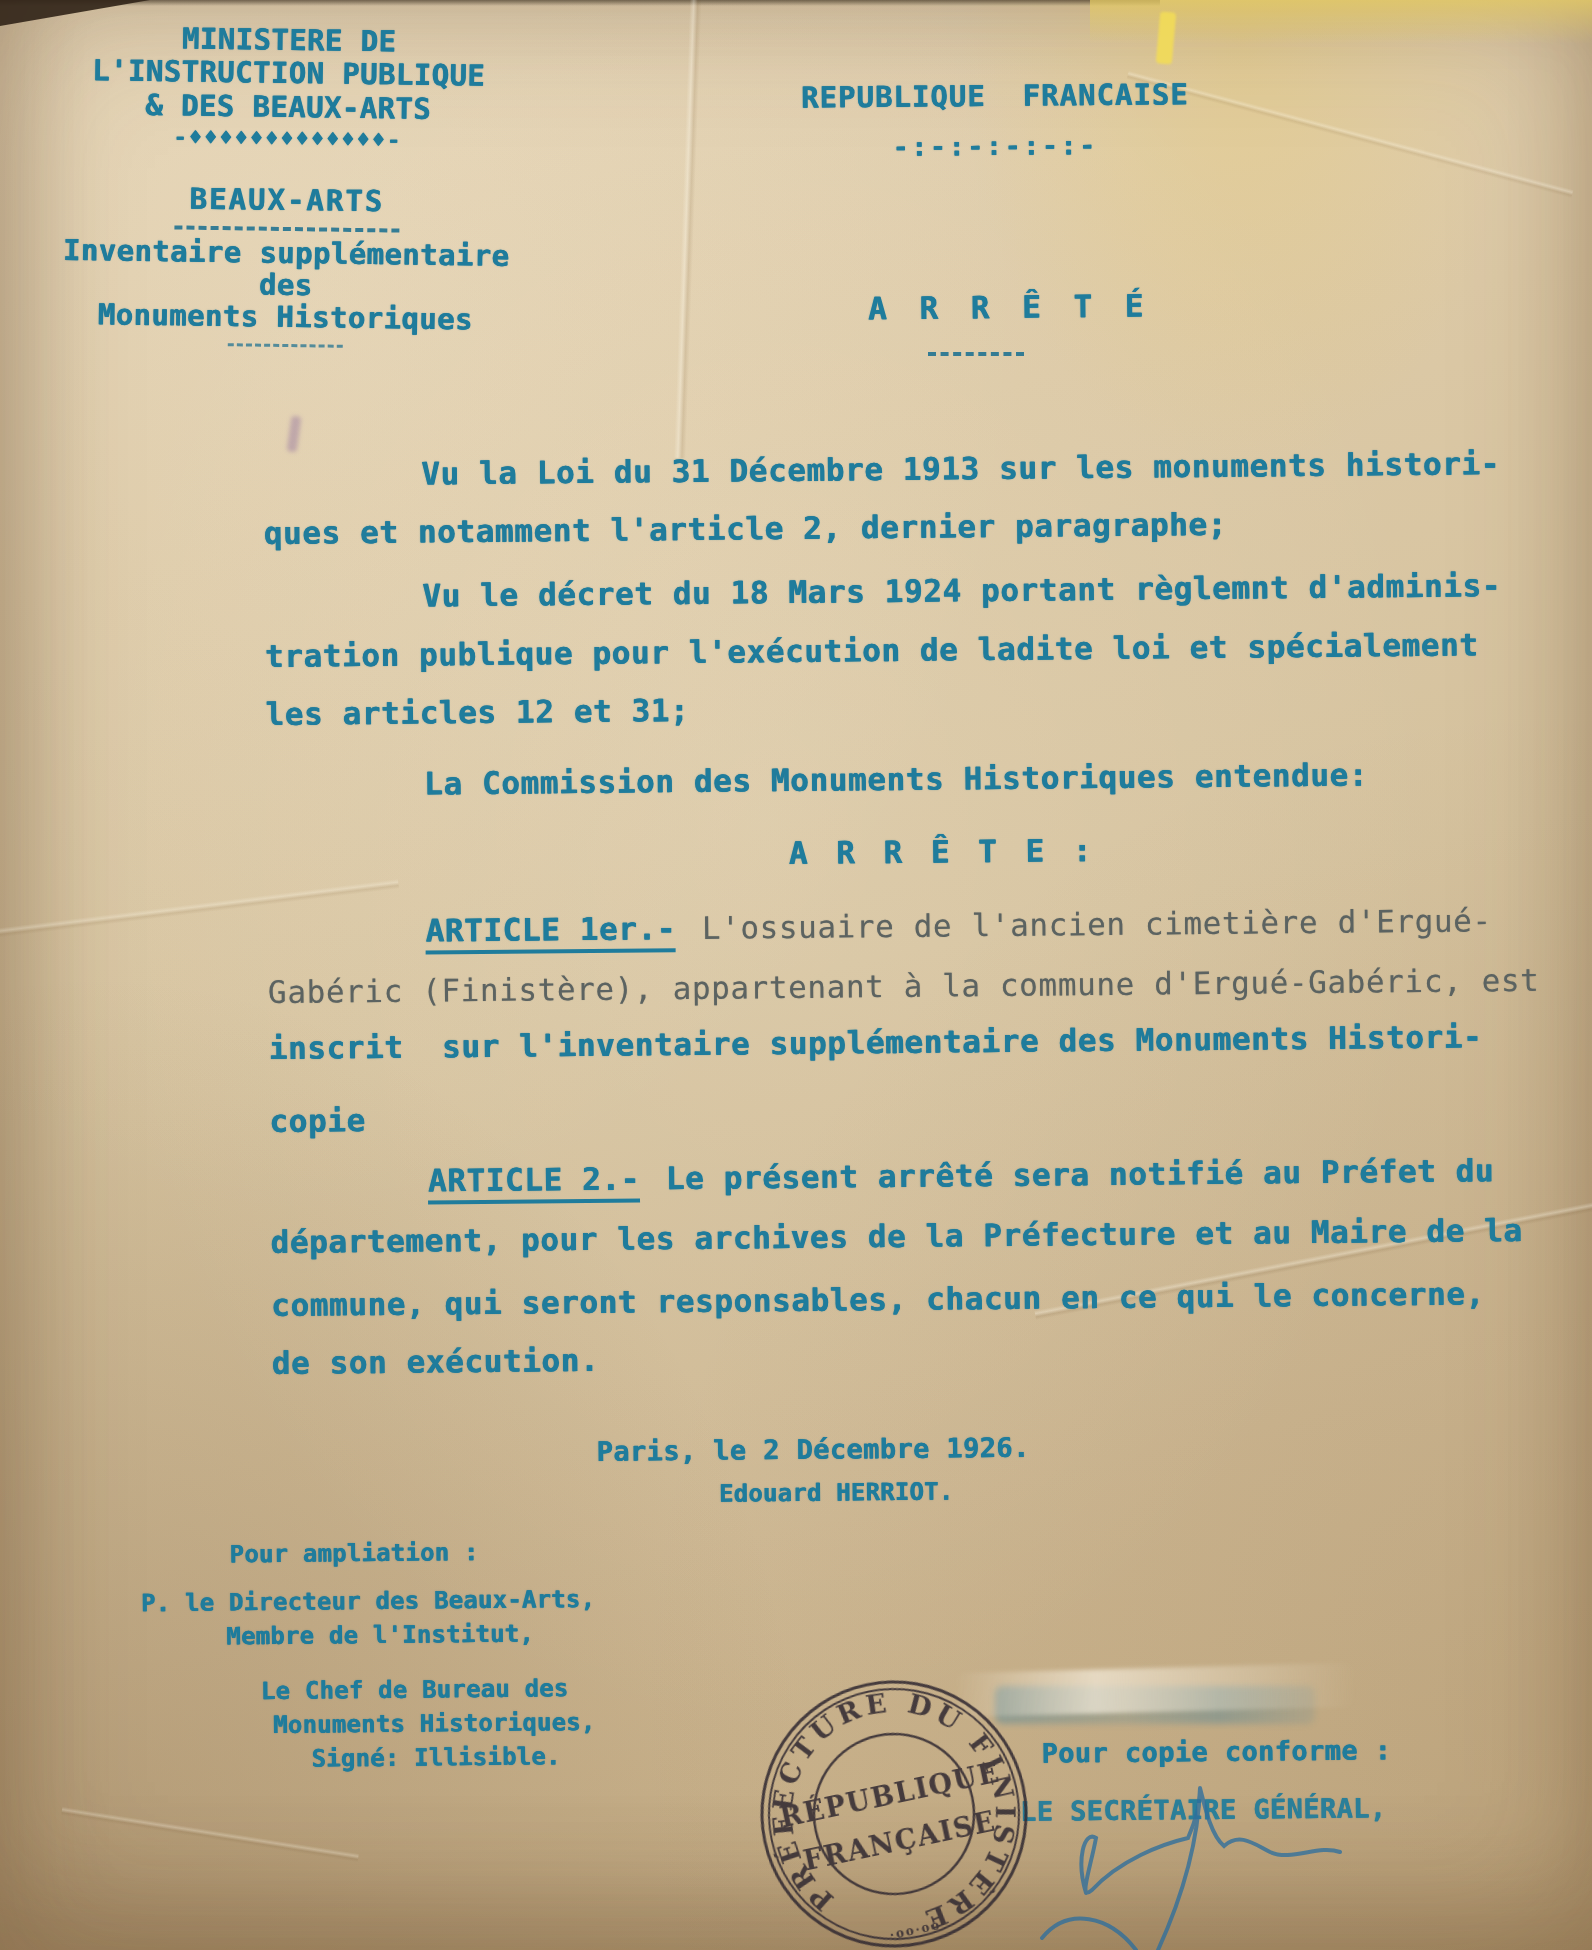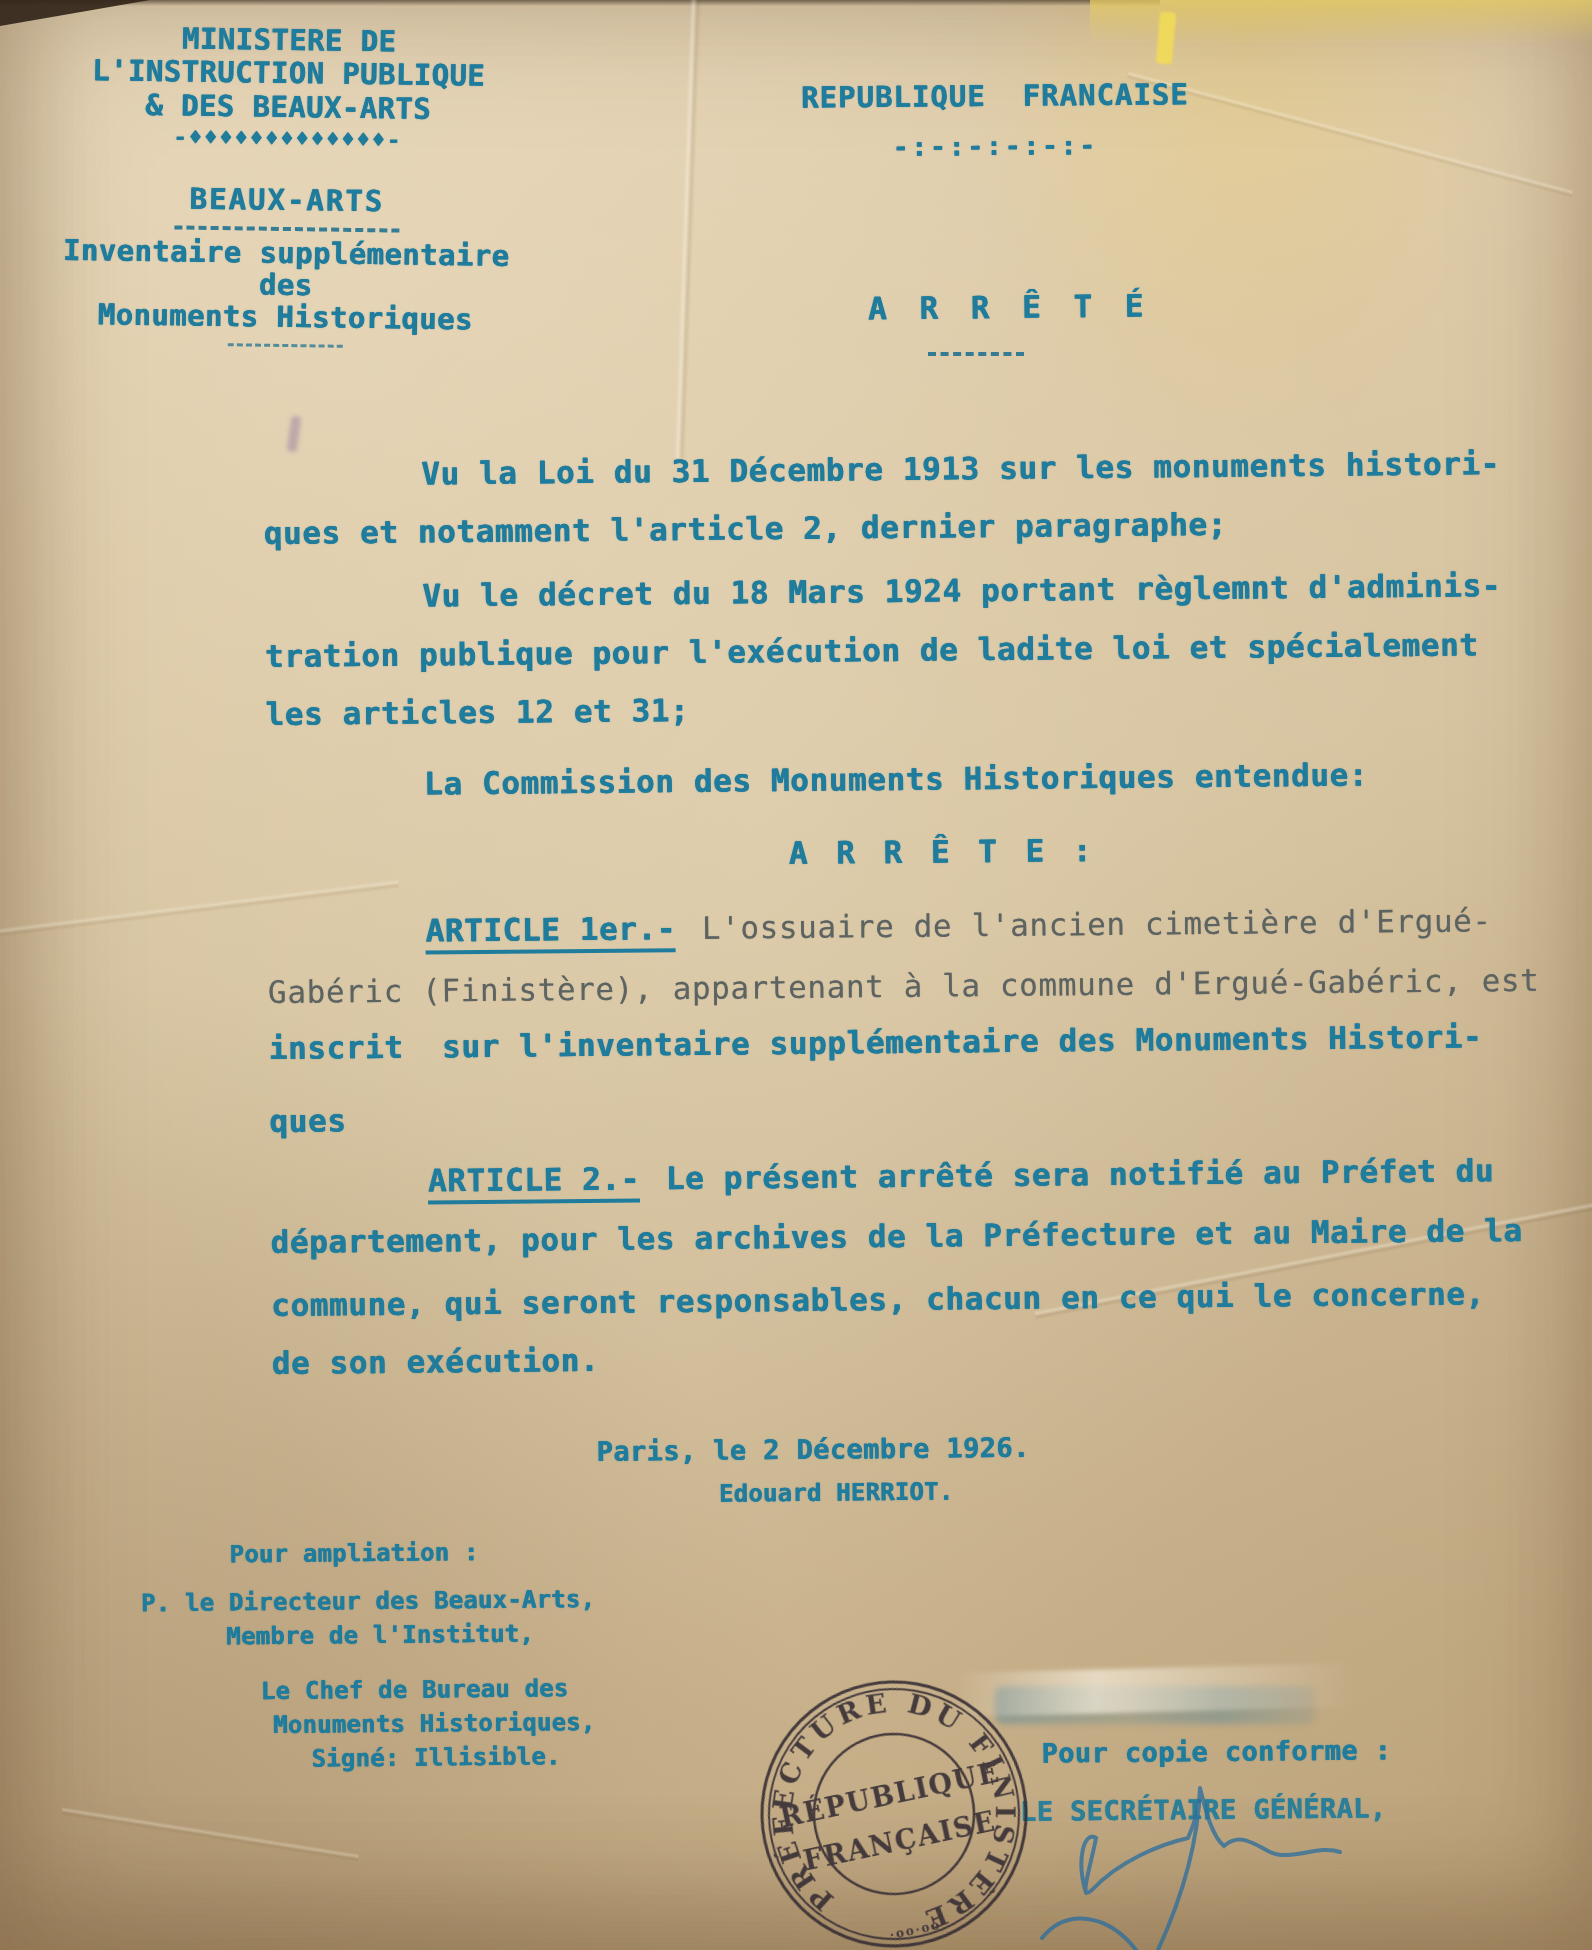--- a/index.html
+++ b/index.html
@@ -93,21 +93,21 @@
     <div class="tw b f31" style="left:266px;top:636px;">tration publique pour l'exécution de ladite loi et spécialement</div>
     <div class="tw b f31" style="left:266px;top:694px;">les articles 12 et 31;</div>
 
     <div class="tw b f31" style="left:424px;top:765px;">La Commission des Monuments Historiques entendue:</div>
 
     <div class="tw b f31" style="left:788px;top:838px;letter-spacing:5px;">A R R Ê T E :</div>
 
     <div class="tw f31" style="left:424px;top:912px;"><span class="b artlabel">ARTICLE 1er.-</span><span class="dark">L'ossuaire de l'ancien cimetière d'Ergué-</span></div>
     <div class="tw f31 dark" style="left:266px;top:972px;">Gabéric (Finistère), appartenant à la commune d'Ergué-Gabéric, est</div>
     <div class="tw b f31" style="left:266px;top:1028px;">inscrit  sur l'inventaire supplémentaire des Monuments Histori-</div>
-    <div class="tw b f31" style="left:266px;top:1101px;">ques</div>
+    <div class="tw b f31" style="left:266px;top:1101px;">copie</div>
 
     <div class="tw f31" style="left:424px;top:1162px;"><span class="b artlabel">ARTICLE 2.-</span><span class="b">Le présent arrêté sera notifié au Préfet du</span></div>
     <div class="tw b f31" style="left:266px;top:1222px;">département, pour les archives de la Préfecture et au Maire de la</div>
     <div class="tw b f31" style="left:266px;top:1285px;">commune, qui seront responsables, chacun en ce qui le concerne,</div>
     <div class="tw b f31" style="left:266px;top:1343px;">de son exécution.</div>
 
     <div class="tw b f27" style="left:590px;top:1436px;">Paris, le 2 Décembre 1926.</div>
     <div class="tw b f24" style="left:712px;top:1481px;">Edouard HERRIOT.</div>
 
     <div class="tw b f24" style="left:222px;top:1537px;">Pour ampliation :</div>

